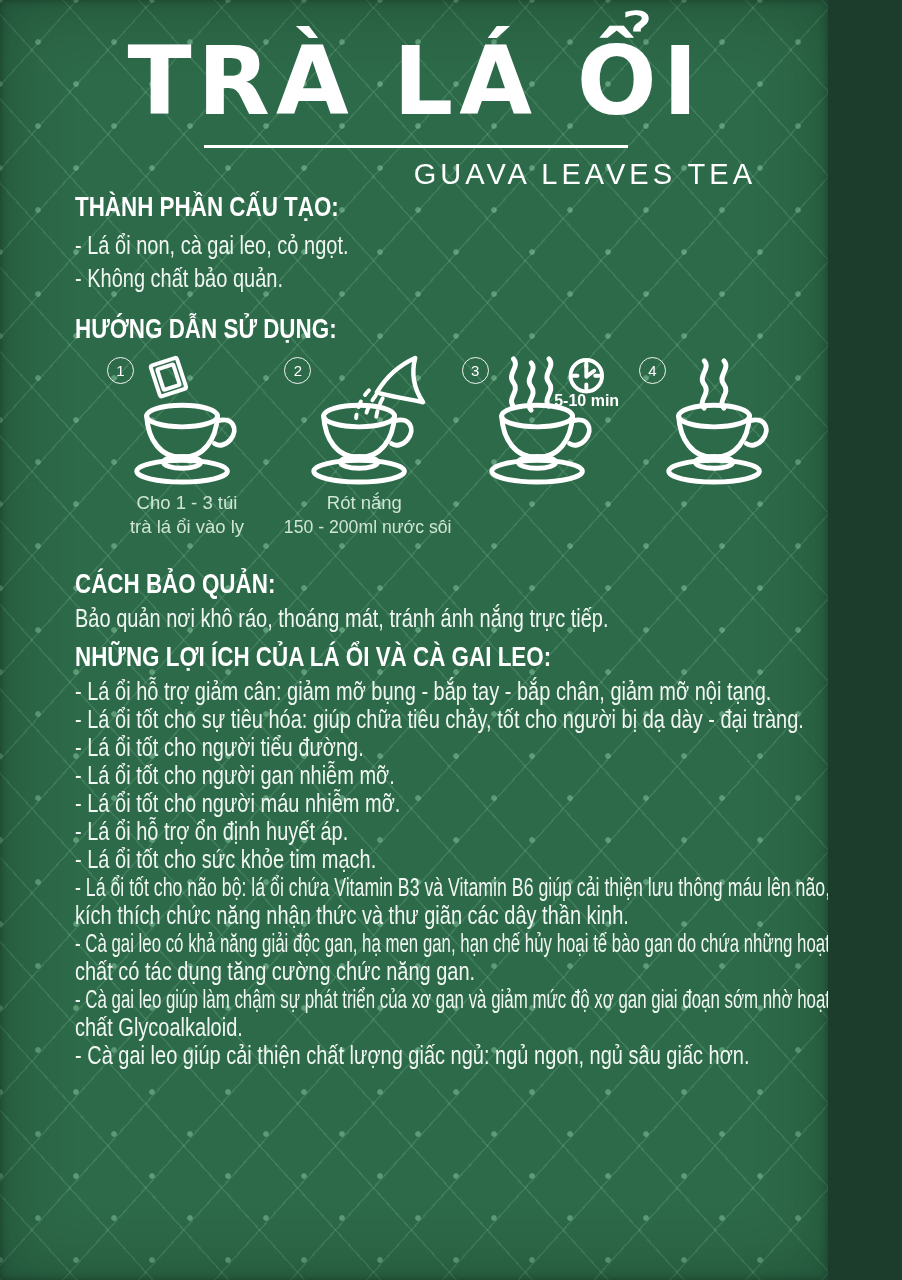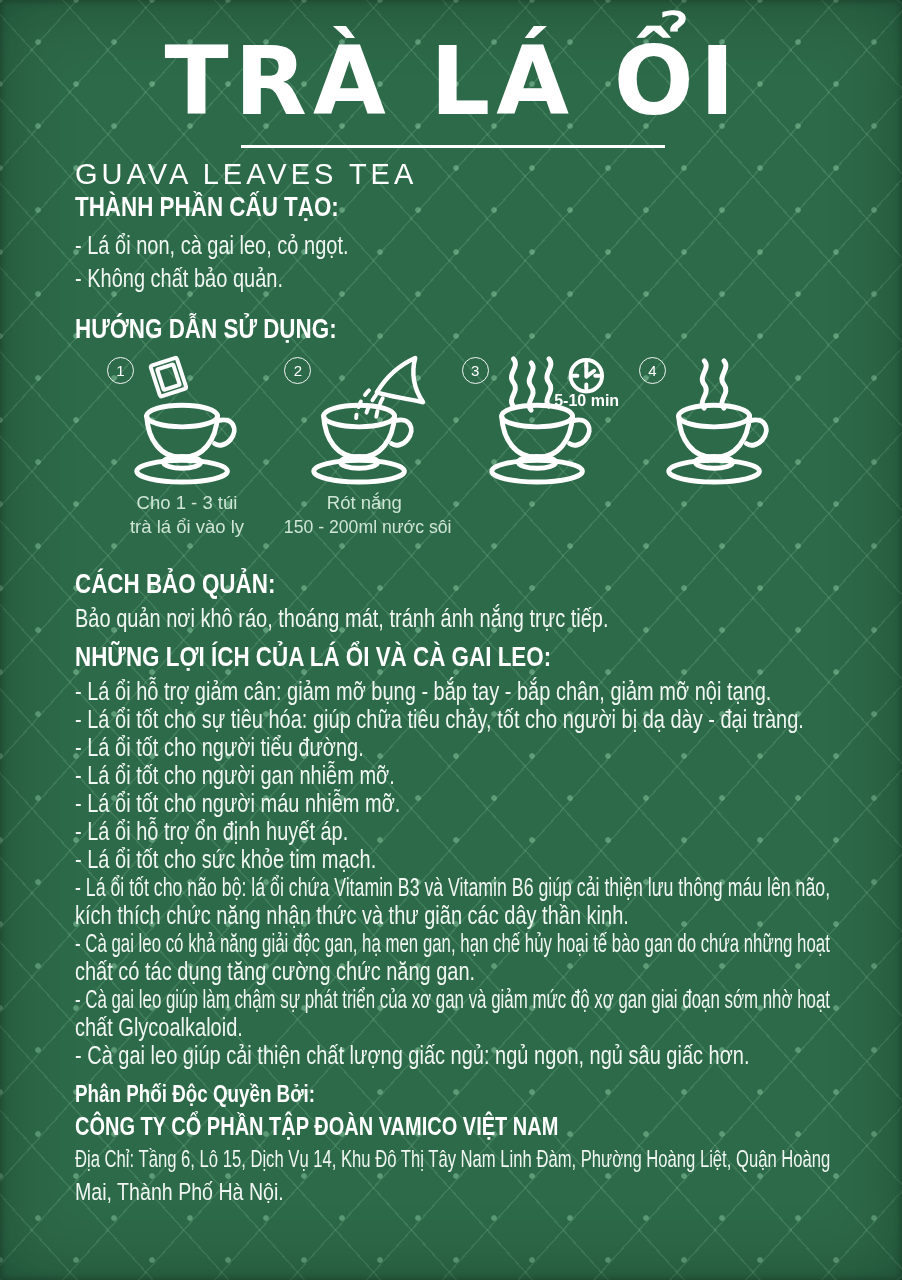--- a/index.html
+++ b/index.html
@@ -1,36 +1,36 @@
 <!DOCTYPE html>
 <html><head>
 <meta charset="utf-8">
 <style>
   html,body{margin:0;padding:0;background:#1c3d2c;}
   .page{
-    position:relative;width:902px;height:1280px;overflow:hidden;
+    position:relative;width:828px;height:1280px;overflow:hidden;
     color:#fff;font-family:"Liberation Sans",sans-serif;
     background-color:#2d6a49;
     background-image:
       radial-gradient(circle, rgba(150,215,175,.45) 0 2.4px, rgba(150,215,175,0) 3.2px),
       radial-gradient(circle, rgba(150,215,175,.45) 0 2.4px, rgba(150,215,175,0) 3.2px),
       repeating-linear-gradient(48deg, rgba(150,215,175,.16) 0 1.6px, rgba(0,0,0,0) 1.6px 56.4px),
       repeating-linear-gradient(132deg, rgba(150,215,175,.16) 0 1.6px, rgba(0,0,0,0) 1.6px 56.4px);
     background-size:76px 84px,76px 84px,auto,auto;
     background-position:38px 42px,0 0,0 0,0 0;
     box-shadow:inset 0 0 70px rgba(0,15,8,.30), inset 0 0 8px rgba(0,0,0,.35);
   }
   .inner{position:relative;padding:0 72px 0 75px;}
   .title{
     margin:0;padding-top:30px;text-align:center;
     font-family:"DejaVu Sans",sans-serif;font-weight:bold;
     font-size:94px;line-height:1.10;letter-spacing:6px;
   }
   .divider{width:424px;height:3px;background:#fff;margin:12px auto 10px;}
-  .subtitle{text-align:left;font-size:29px;letter-spacing:4px;color:#fdfefd;}
+  .subtitle{text-align:right;font-size:29px;letter-spacing:4px;color:#fdfefd;}
   .h2{font-size:28px;line-height:32px;font-weight:bold;margin:0;color:#fff;}
   .fitline{white-space:nowrap;transform-origin:0 50%;}
   .fitcap{white-space:nowrap;transform-origin:50% 50%;}
   .bodyline{font-size:25px;line-height:33px;color:#f0f6f1;}
   .sec-ingredients{}
   .sec-ingredients .list{margin-top:6px;}
   .sec-usage{margin-top:18px;}
   .steps{display:flex;justify-content:space-between;width:700px;margin:10px 0 0 28px;height:184px;}
   .step{width:168px;text-align:center;}
   .iconbox{position:relative;height:130px;}
@@ -175,21 +175,15 @@
         <div class="bodyline fitline" style="transform: scaleX(0.70892);">- Lá ổi tốt cho não bộ: lá ổi chứa Vitamin B3 và Vitamin B6 giúp cải thiện lưu thông máu lên não,</div>
         <div class="bodyline fitline" style="transform: scaleX(0.8);">kích thích chức năng nhận thức và thư giãn các dây thần kinh.</div>
         <div class="bodyline fitline" style="transform: scaleX(0.672906);">- Cà gai leo có khả năng giải độc gan, hạ men gan, hạn chế hủy hoại tế bào gan do chứa những hoạt</div>
         <div class="bodyline fitline" style="transform: scaleX(0.8);">chất có tác dụng tăng cường chức năng gan.</div>
         <div class="bodyline fitline" style="transform: scaleX(0.67471);">- Cà gai leo giúp làm chậm sự phát triển của xơ gan và giảm mức độ xơ gan giai đoạn sớm nhờ hoạt</div>
         <div class="bodyline fitline" style="transform: scaleX(0.8);">chất Glycoalkaloid.</div>
         <div class="bodyline fitline" style="transform: scaleX(0.8);">- Cà gai leo giúp cải thiện chất lượng giấc ngủ: ngủ ngon, ngủ sâu giấc hơn.</div>
       </div>
     </section>
 
-    <footer class="footer">
-      <div class="f-label fitline" style="transform: scaleX(0.8);">Phân Phối Độc Quyền Bởi:</div>
-      <div class="f-company fitline" style="transform: scaleX(0.8);">CÔNG TY CỔ PHẦN TẬP ĐOÀN VAMICO VIỆT NAM</div>
-      <div class="f-address fitline" style="transform: scaleX(0.678957);">Địa Chỉ: Tầng 6, Lô 15, Dịch Vụ 14, Khu Đô Thị Tây Nam Linh Đàm, Phường Hoàng Liệt, Quận Hoàng</div>
-      <div class="f-address fitline" style="transform: scaleX(0.8);">Mai, Thành Phố Hà Nội.</div>
-    </footer>
 
   </div>
 </div>
 
 </body></html>

